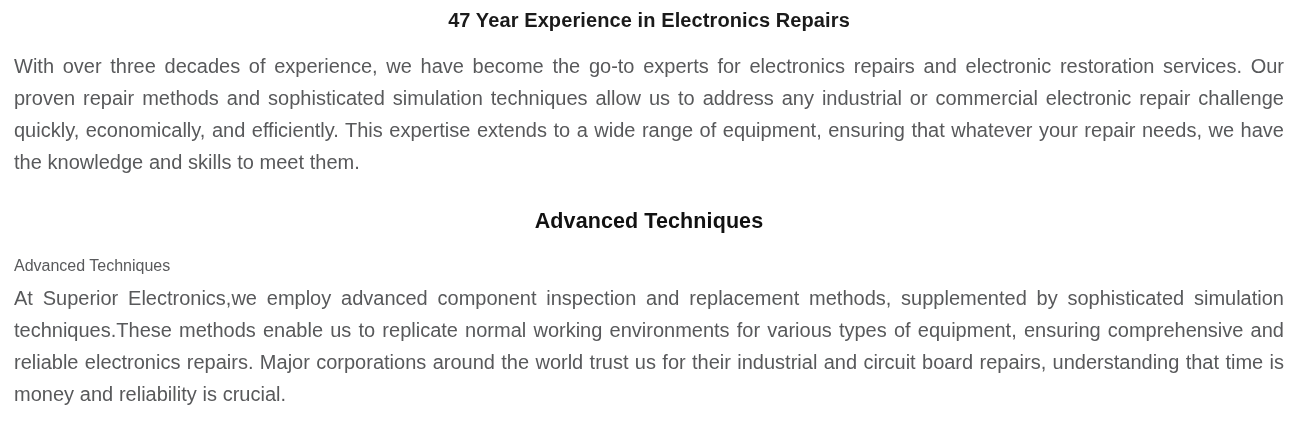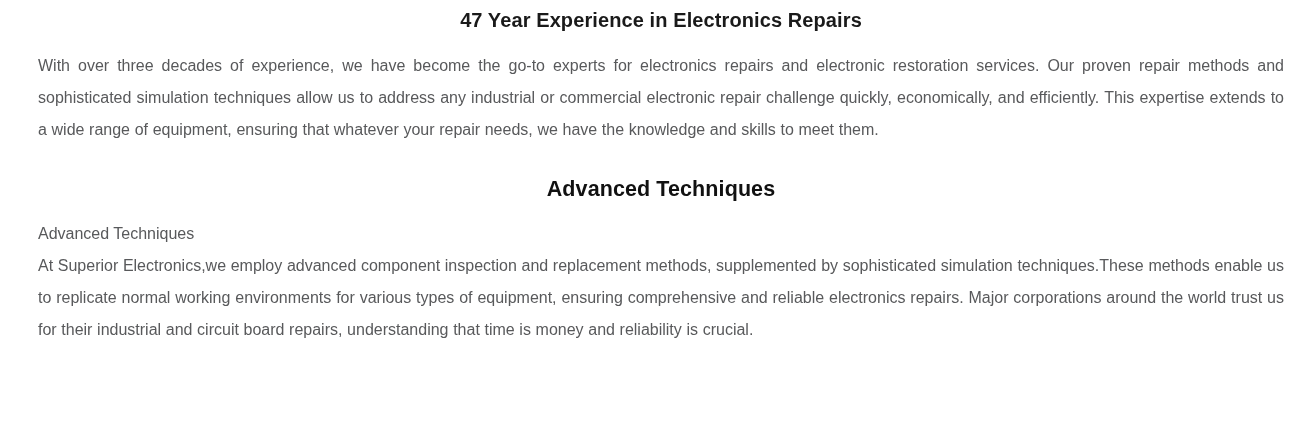--- a/index.html
+++ b/index.html
@@ -14,42 +14,42 @@
     font-family: "Liberation Sans", sans-serif;
     -webkit-font-smoothing: antialiased;
   }
   .page {
     position: relative;
     width: 1298px;
     height: 435px;
     box-sizing: border-box;
   }
   .content {
-    padding: 0 14px 0 38px;
+    padding: 0 14px 0 14px;
   }
   .heading-main {
     font-size: 20px;
     font-weight: bold;
     color: #1a1a1a;
     text-align: center;
     line-height: 28px;
     margin: 6px 0 0 0;
     letter-spacing: 0.1px;
   }
   .heading-sub {
     font-size: 21.5px;
     font-weight: bold;
     color: #111111;
     text-align: center;
     line-height: 30px;
     margin: 0;
     letter-spacing: 0.1px;
   }
   .body-text {
-    font-size: 16px;
+    font-size: 20px;
     color: #58595b;
     line-height: 32px;
     text-align: justify;
     text-justify: inter-word;
     margin: 0;
     word-spacing: 0.2px;
   }
   .block-intro {
     margin-top: 16px;
   }

